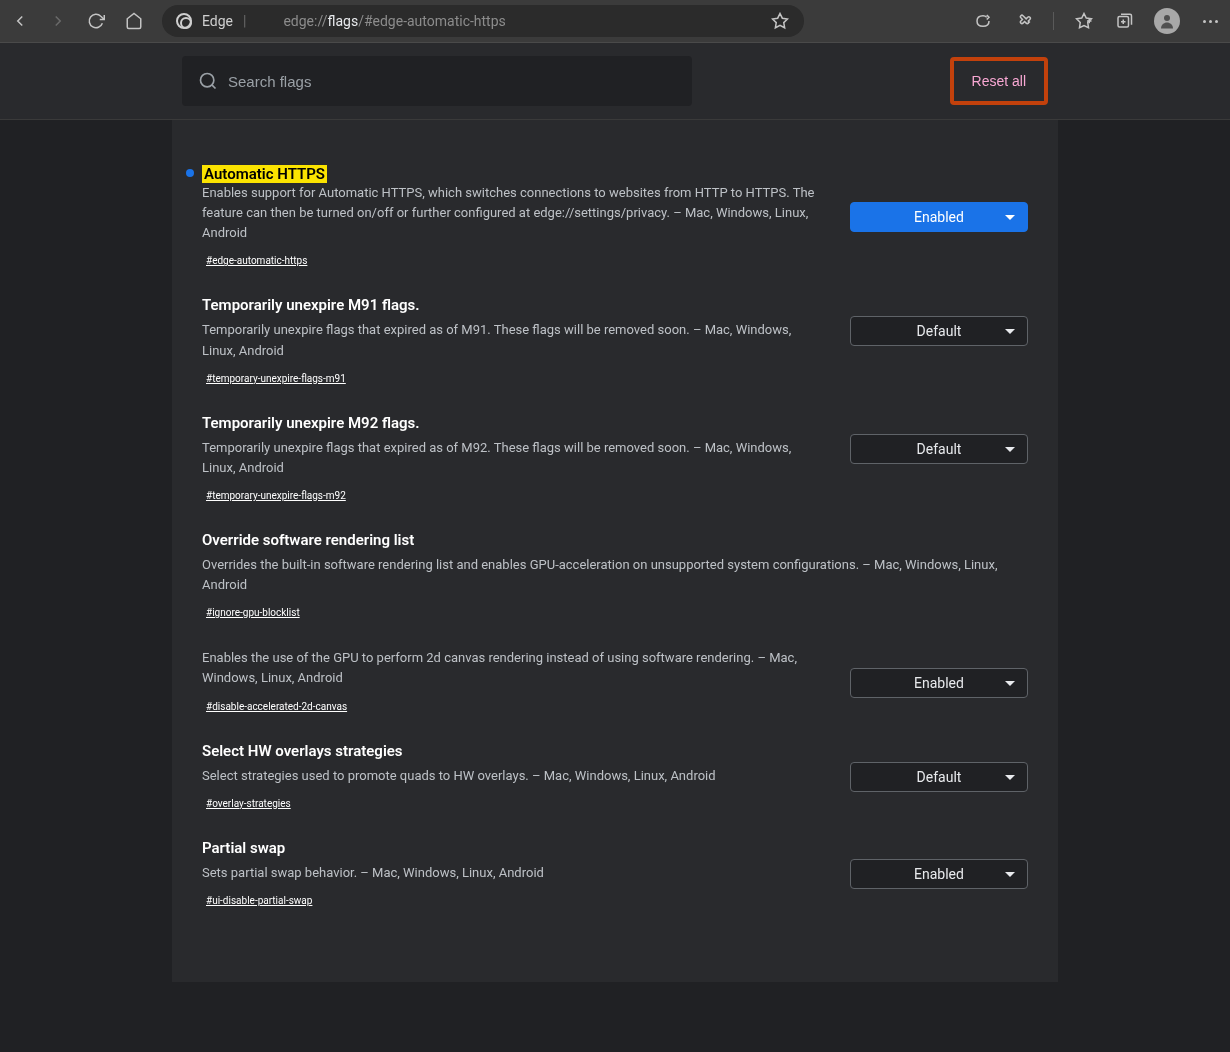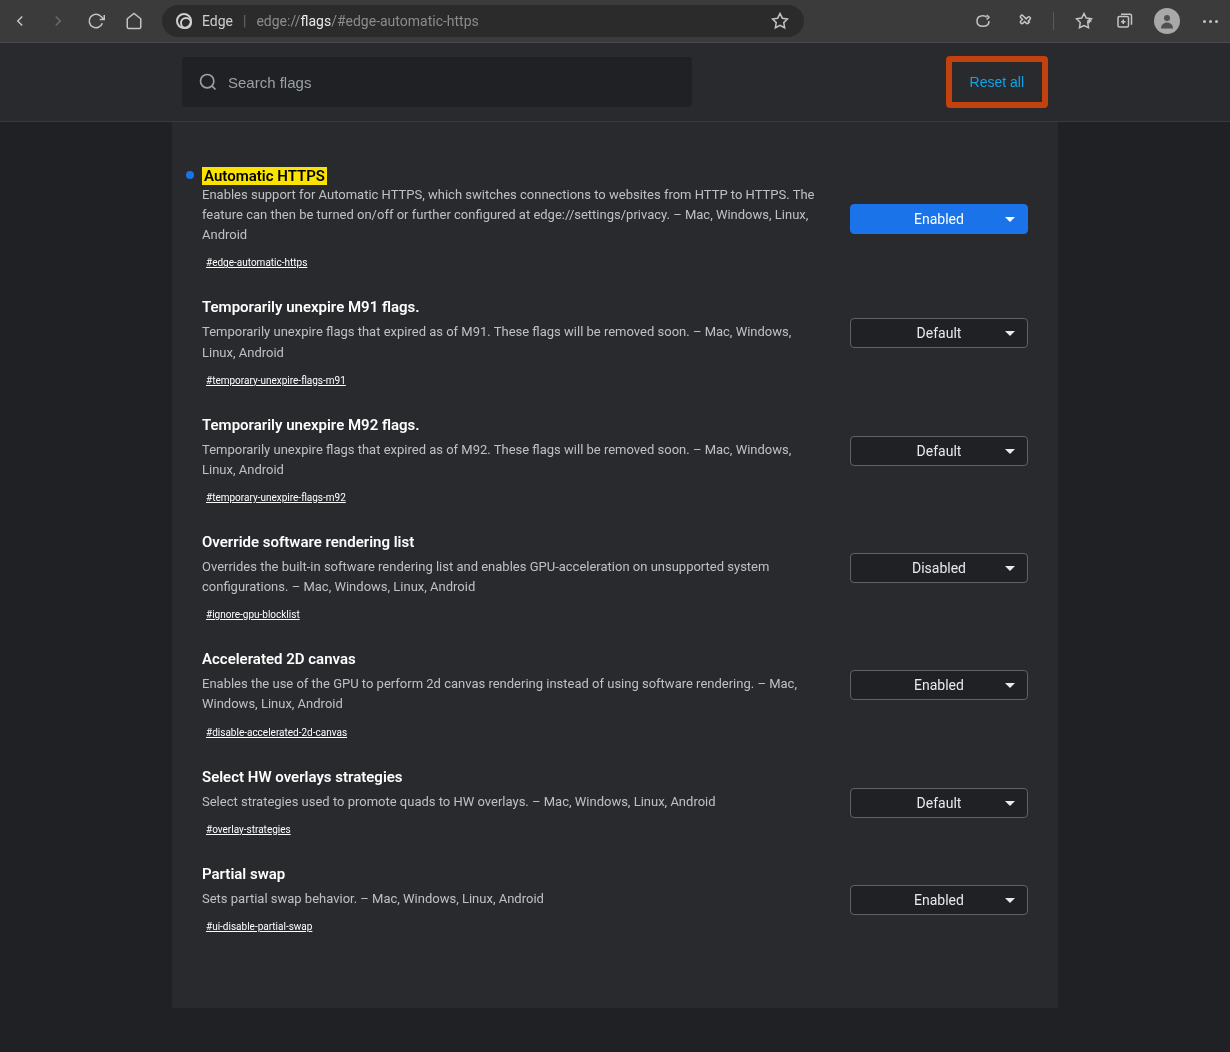--- a/index.html
+++ b/index.html
@@ -53,21 +53,21 @@
     .addr-logo::after {
       content: "";
       position: absolute;
       width: 8px; height: 8px;
       border-radius: 50%;
       border: 2px solid #cfcfcf;
       top: 2px; left: 2px;
     }
     .addr-label { color: #cfcfcf; }
     .addr-sep { color: #6a6a6a; }
-    .addr-url { color: #8c8c8c; }
+    .addr-url { color: #8c8c8c; margin-left: 27px; }
     .addr-url .hl { color: #e8eaed; }
     .addr-star { margin-left: auto; }
     .toolbar-right {
       display: flex;
       align-items: center;
       gap: 20px;
       margin-left: auto;
     }
     .tb-sep {
       width: 1px; height: 18px; background: #5a5a5a;
@@ -111,24 +111,24 @@
     .search-box input {
       flex: 1;
       background: transparent;
       border: none;
       outline: none;
       color: #e8eaed;
       font-size: 15px;
     }
     .search-box input::placeholder { color: #9aa0a6; }
     .reset-btn {
-      border: 6px solid #c2410c;
+      border: 4px solid #c2410c;
       border-radius: 4px;
       background: transparent;
-      color: #0ea5e9;
+      color: #f9a8d4;
       font-size: 14px;
       padding: 12px 18px;
       cursor: pointer;
     }
 
     .content {
       display: flex;
       justify-content: center;
     }
     .content-inner {
@@ -318,24 +318,23 @@
       <div class="flag-row">
         <div class="flag-text"><div class="flag-title">Temporarily unexpire M91 flags.</div><div class="flag-desc">Temporarily unexpire flags that expired as of M91. These flags will be removed soon. – Mac, Windows, Linux, Android</div><a class="flag-hash">#temporary-unexpire-flags-m91</a></div>
         <div class="flag-select">Default</div>
       </div>
       <div class="flag-row">
         <div class="flag-text"><div class="flag-title">Temporarily unexpire M92 flags.</div><div class="flag-desc">Temporarily unexpire flags that expired as of M92. These flags will be removed soon. – Mac, Windows, Linux, Android</div><a class="flag-hash">#temporary-unexpire-flags-m92</a></div>
         <div class="flag-select">Default</div>
       </div>
       <div class="flag-row">
         <div class="flag-text"><div class="flag-title">Override software rendering list</div><div class="flag-desc">Overrides the built-in software rendering list and enables GPU-acceleration on unsupported system configurations. – Mac, Windows, Linux, Android</div><a class="flag-hash">#ignore-gpu-blocklist</a></div>
-        <div class="flag-select">Disabled</div>
-      </div>
-      <div class="flag-row">
-        <div class="flag-text"><div class="flag-title">Accelerated 2D canvas</div><div class="flag-desc">Enables the use of the GPU to perform 2d canvas rendering instead of using software rendering. – Mac, Windows, Linux, Android</div><a class="flag-hash">#disable-accelerated-2d-canvas</a></div>
+      </div>
+      <div class="flag-row">
+        <div class="flag-text"><div class="flag-desc">Enables the use of the GPU to perform 2d canvas rendering instead of using software rendering. – Mac, Windows, Linux, Android</div><a class="flag-hash">#disable-accelerated-2d-canvas</a></div>
         <div class="flag-select">Enabled</div>
       </div>
       <div class="flag-row">
         <div class="flag-text"><div class="flag-title">Select HW overlays strategies</div><div class="flag-desc">Select strategies used to promote quads to HW overlays. – Mac, Windows, Linux, Android</div><a class="flag-hash">#overlay-strategies</a></div>
         <div class="flag-select">Default</div>
       </div>
       <div class="flag-row">
         <div class="flag-text"><div class="flag-title">Partial swap</div><div class="flag-desc">Sets partial swap behavior. – Mac, Windows, Linux, Android</div><a class="flag-hash">#ui-disable-partial-swap</a></div>
         <div class="flag-select">Enabled</div>
       </div>

